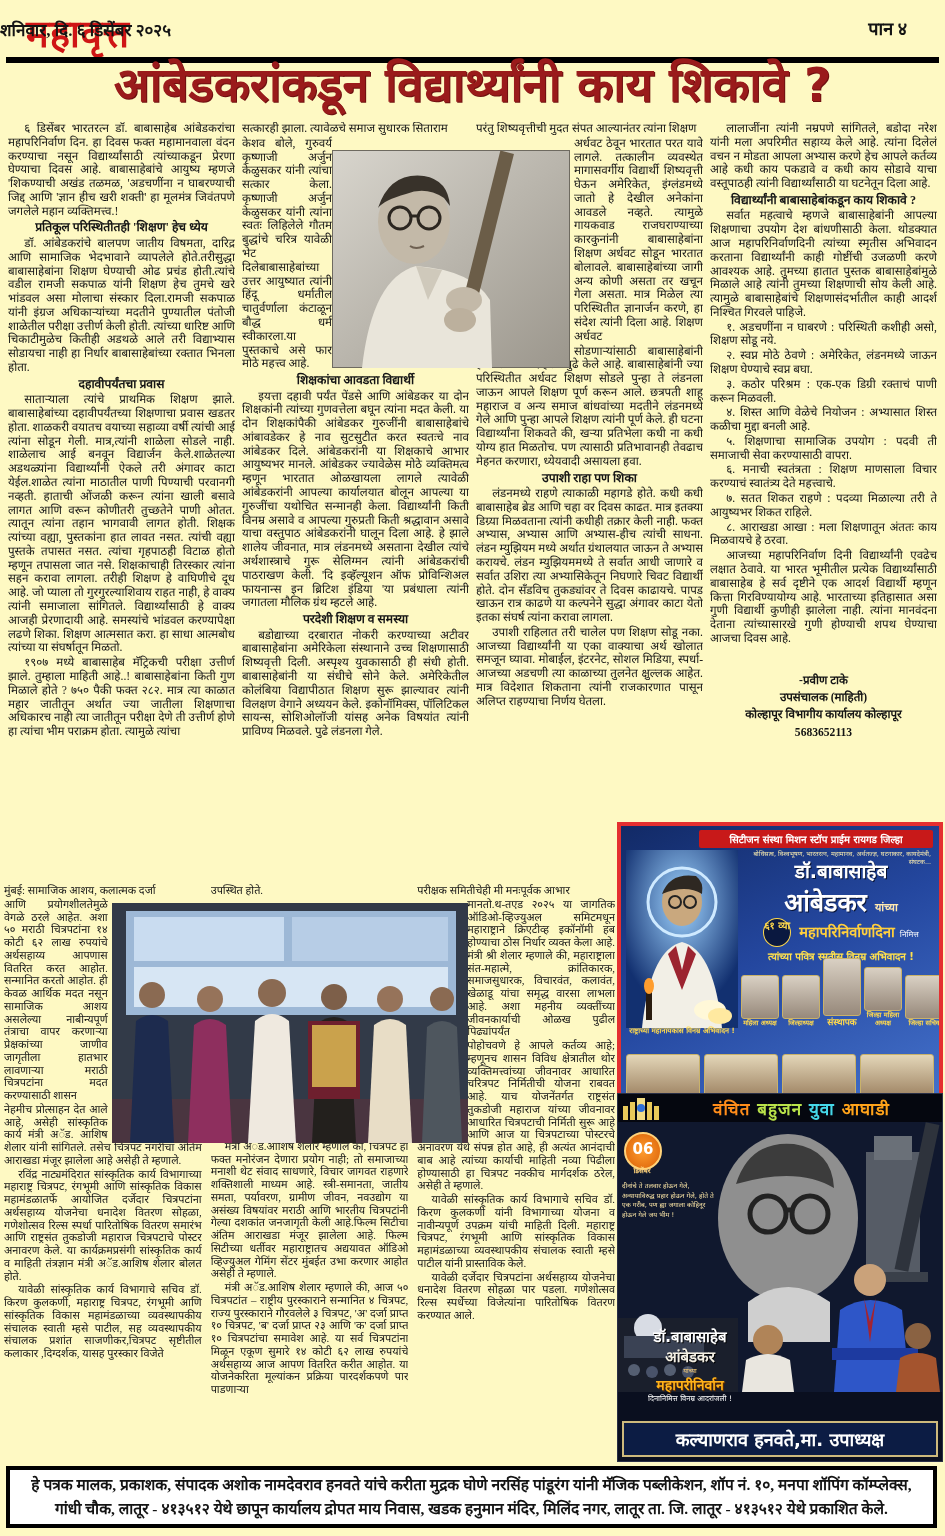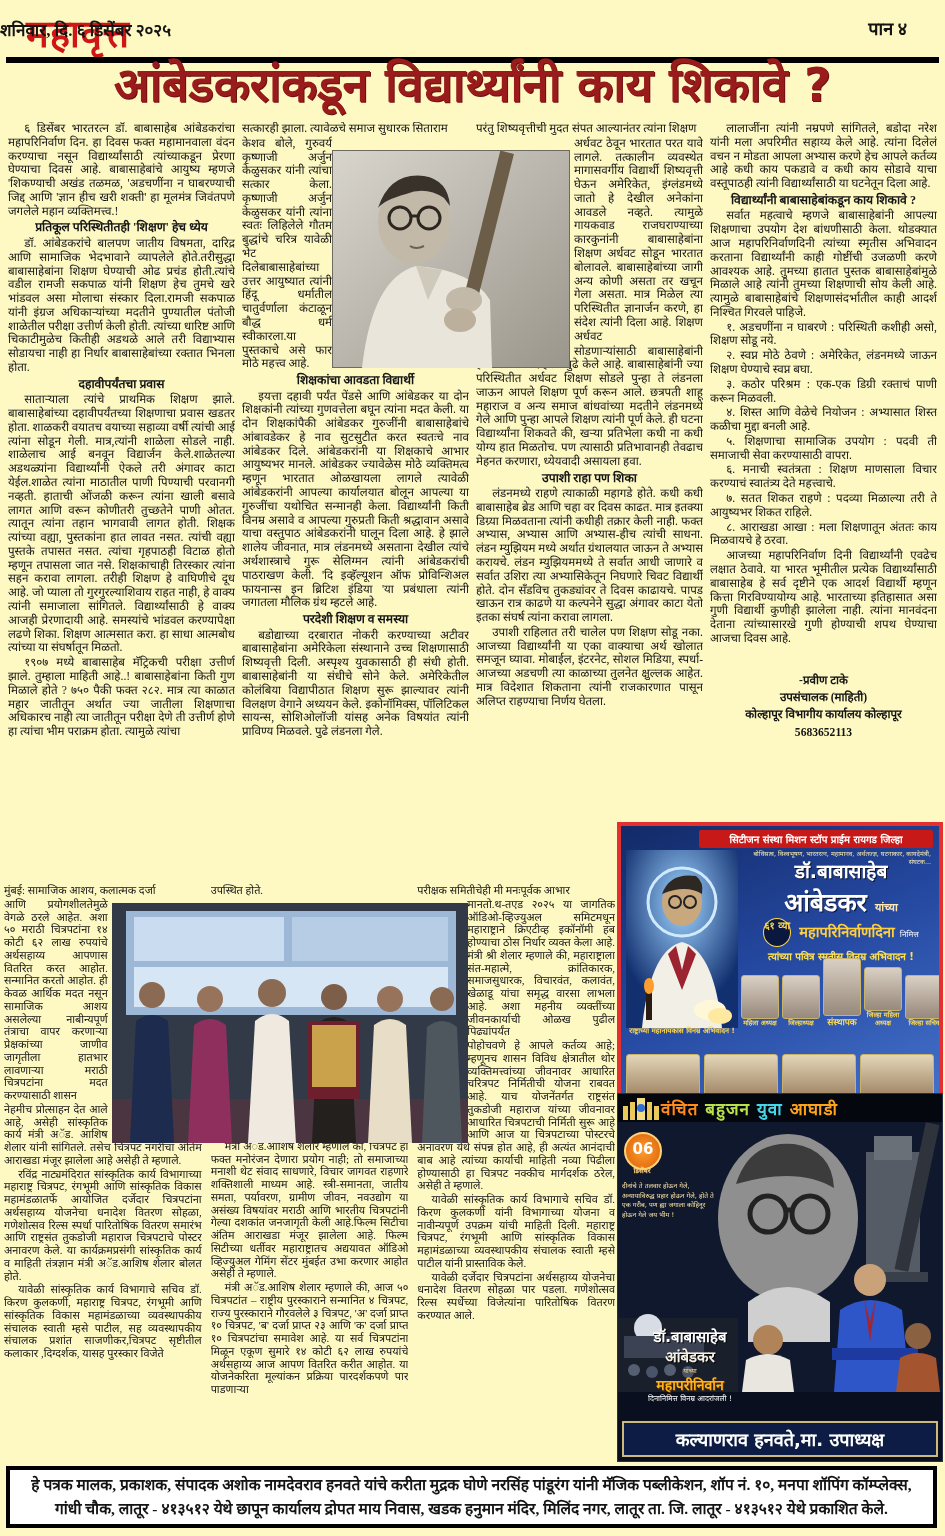--- a/index.html
+++ b/index.html
@@ -71,21 +71,21 @@
   .ad1-bot{position:absolute;left:5px;bottom:4px;right:5px;display:flex;gap:4px;}
   .ad1-bot .cell{flex:1;text-align:center;}
   .ad1-bot .pp{height:52px;background:linear-gradient(#e3d6b8,#8d6f4e);border:1px solid #c9b26a;border-radius:3px;}
   .ad1-bot .cap{font-size:7px;color:#ffe14d;font-weight:700;line-height:1.15;margin-top:1px;}
 
   
   .ad2{position:absolute;left:617px;top:1093px;width:326px;height:369px;background:#0a0f1f;overflow:hidden;
        font-family:"DejaVu Sans","Liberation Sans",sans-serif;box-sizing:border-box;border:1px solid #2a2f45;}
   .ad2-top{position:relative;height:28px;background:#05070f;display:flex;align-items:center;}
   .ad2-logo{width:40px;height:24px;margin-left:3px;}
-  .ad2-title{flex:1;text-align:left;font-size:17px;font-weight:900;letter-spacing:1px;}
+  .ad2-title{flex:1;text-align:center;font-size:17px;font-weight:900;letter-spacing:1px;}
   .w0{color:#ff8c1a;} .w1{color:#b9e24a;} .w2{color:#45d7e8;} .w3{color:#ffa31a;}
   .ad2-badge{position:absolute;left:6px;top:38px;width:34px;height:34px;background:radial-gradient(#ff9d2e,#d95f07);
              border-radius:50%;color:#fff;font-weight:900;font-size:15px;text-align:center;line-height:30px;
              border:2px solid #ffd27a;}
   .ad2-badge-label{position:absolute;left:2px;top:72px;width:44px;color:#ffd27a;font-size:7px;text-align:center;font-weight:700;}
   .ad2-poem{position:absolute;left:4px;top:88px;width:96px;color:#ffe9a8;font-size:6.6px;line-height:1.45;}
   .ad2-collage{position:absolute;left:0;top:28px;width:326px;height:270px;}
   .ad2-trib{position:absolute;left:8px;top:232px;width:128px;text-align:center;}
   .ad2-trib .l1{font-size:15px;font-weight:900;color:#fff;text-shadow:1px 1px 0 #000;}
   .ad2-trib .l2{font-size:15px;font-weight:900;color:#f4f0e4;text-shadow:1px 1px 0 #000;}

